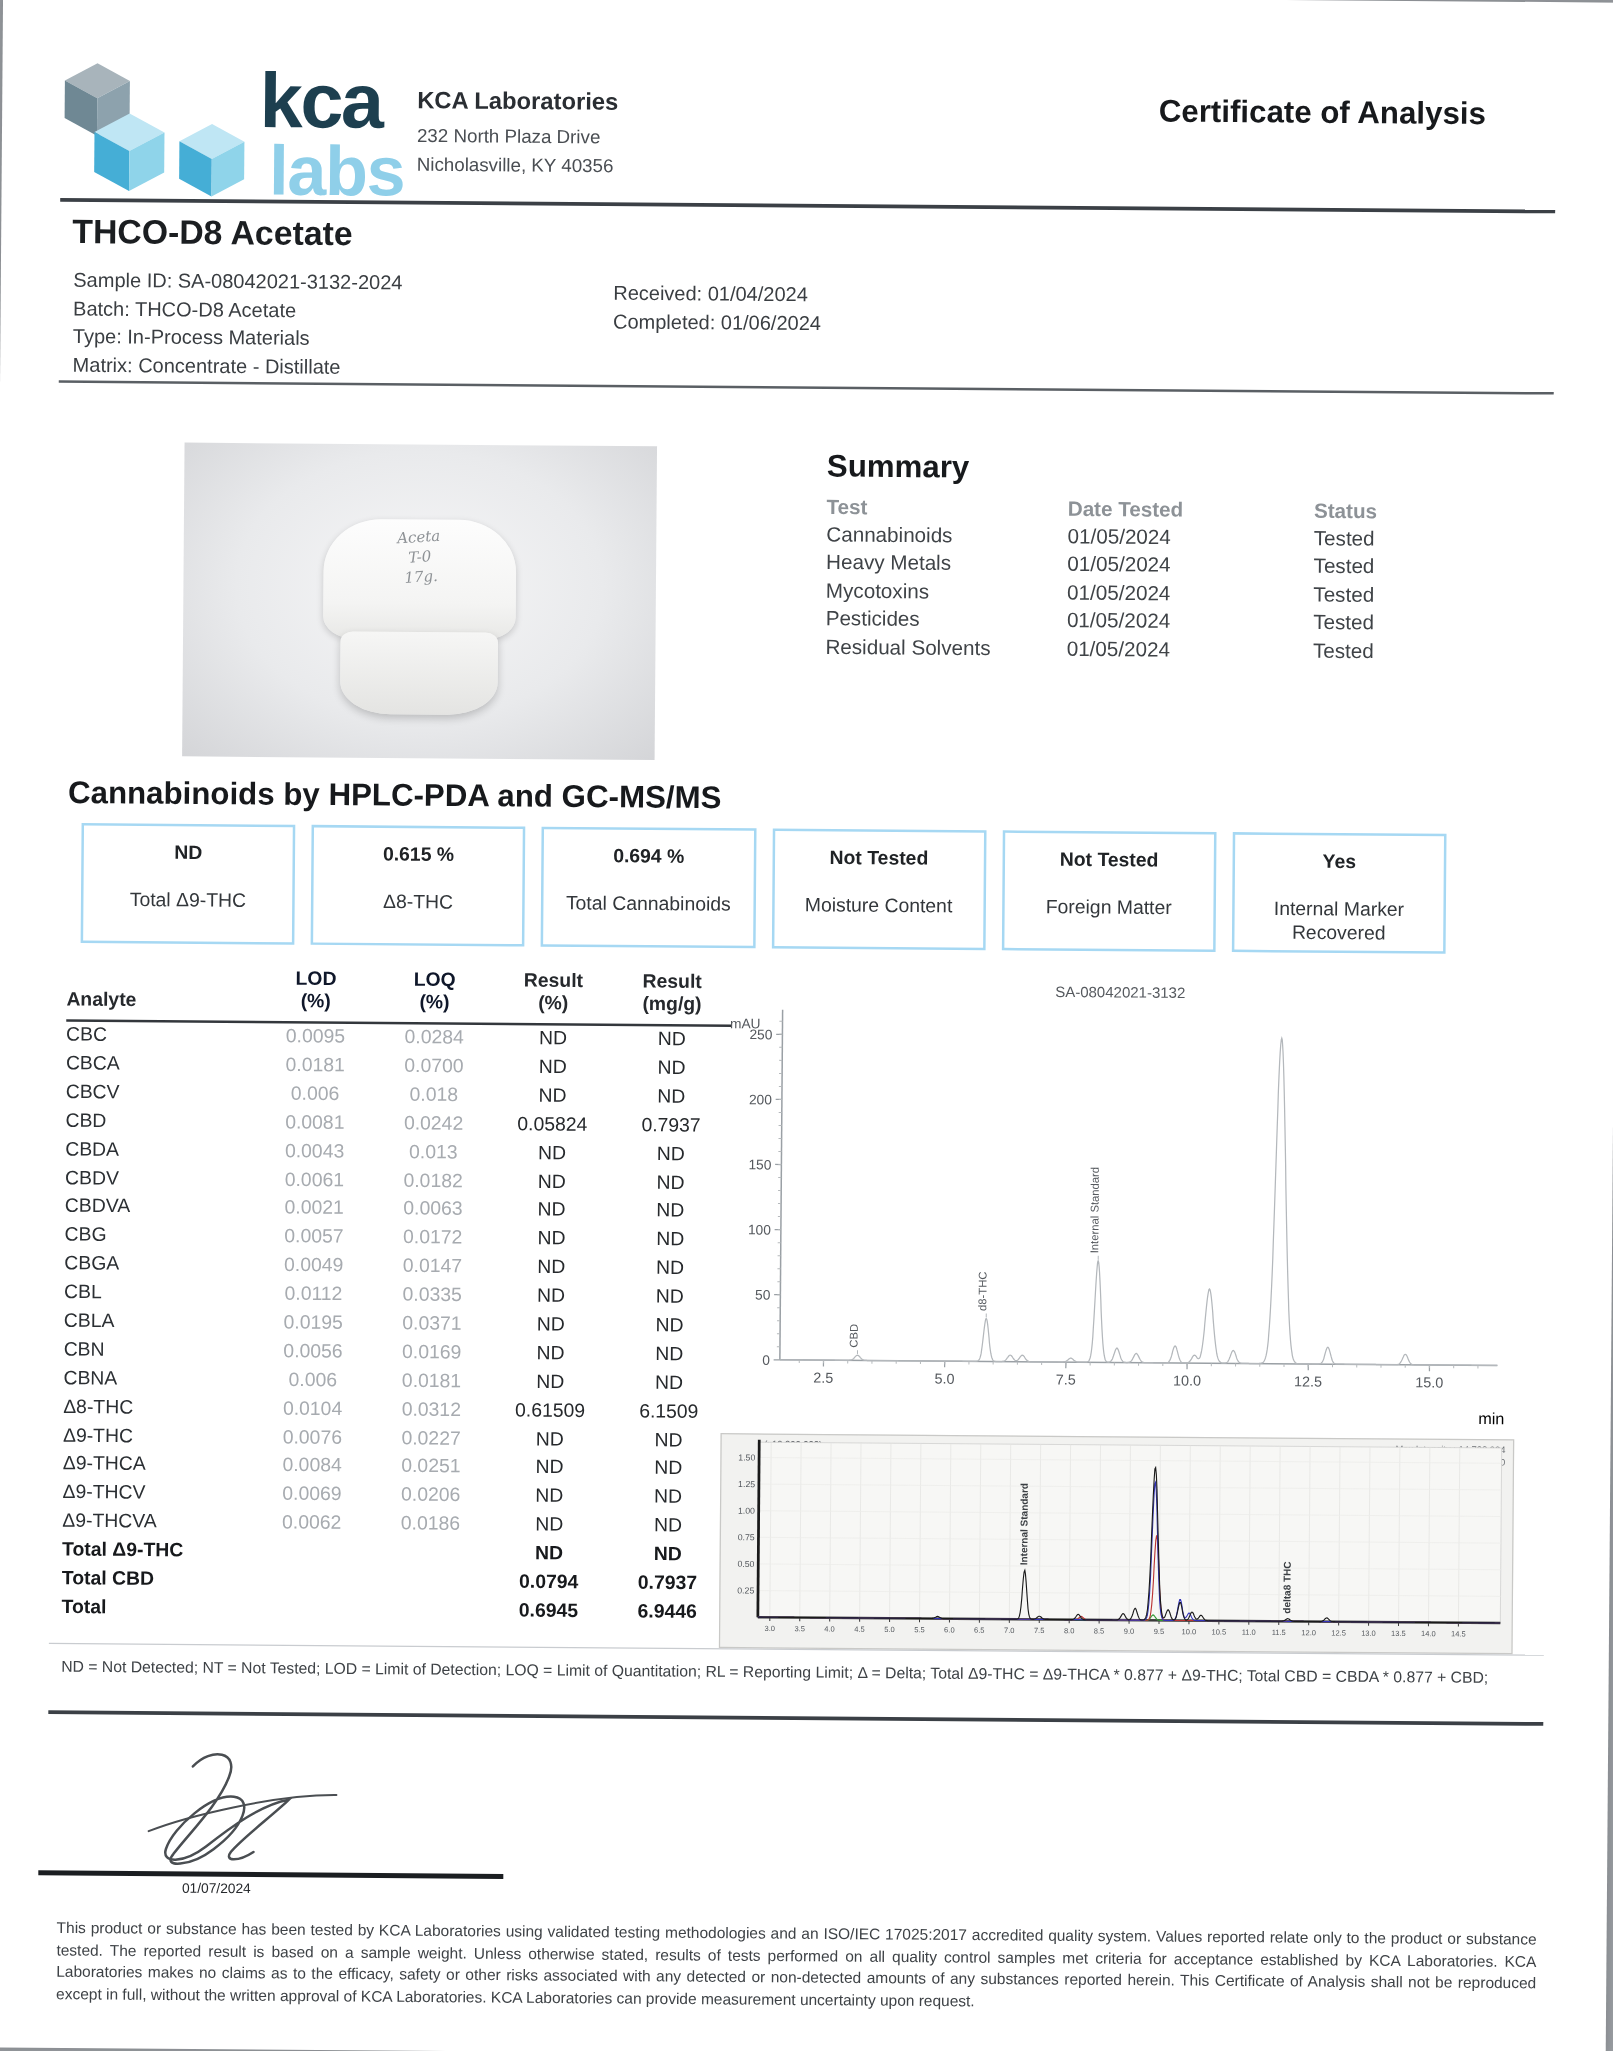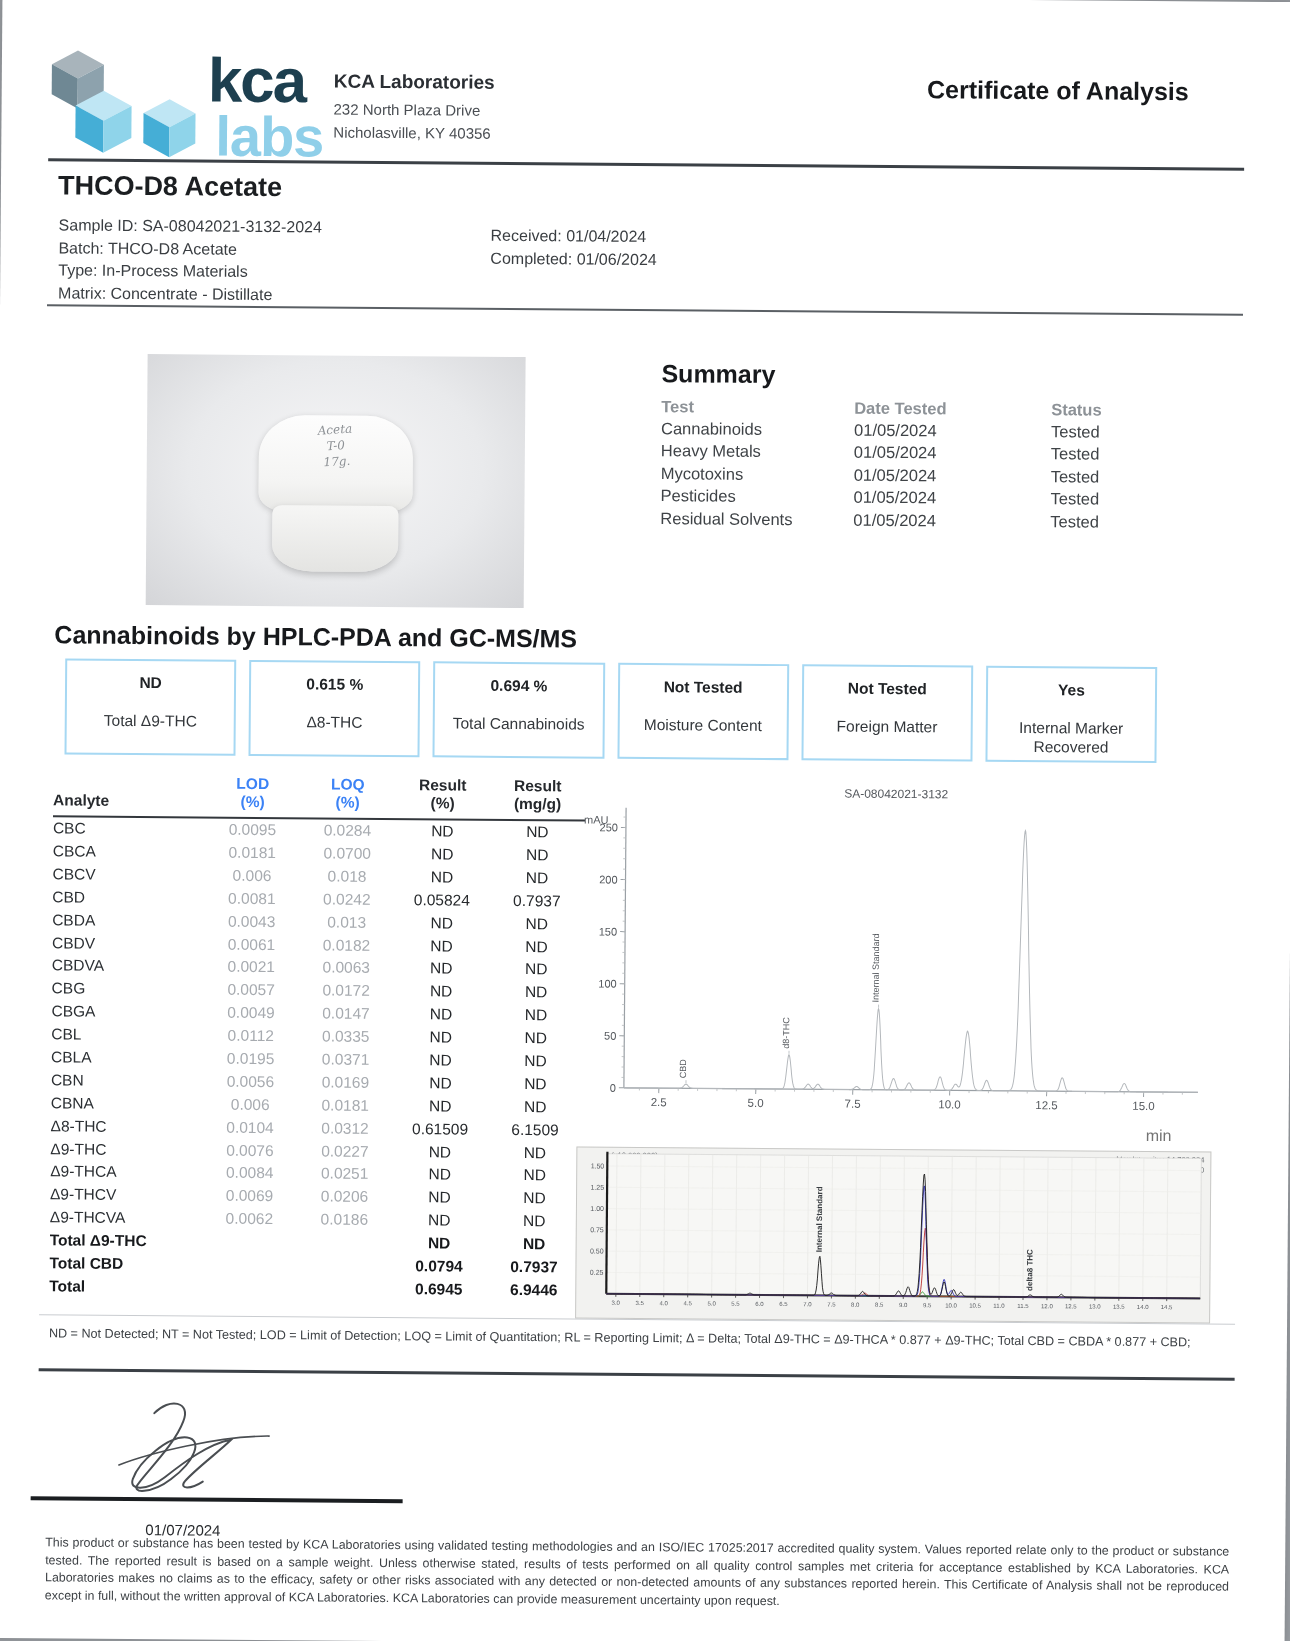--- a/index.html
+++ b/index.html
@@ -50,47 +50,47 @@
   
   .cann-h{left:57px;top:628px;font-size:25px;font-weight:bold;color:#17191c;}
   .boxes{left:68px;top:666px;width:1092px;display:flex;gap:13px;}
   .cbox{flex:1;border:2px solid #a6d8f3;height:92px;text-align:center;background:#fff;}
   .cbox .val{font-size:15.5px;font-weight:bold;color:#202326;margin-top:13px;}
   .cbox .lbl{font-size:15.5px;color:#33373b;margin-top:20px;line-height:1.2;}
   
   .atable{left:57px;top:781px;width:532px;}
   .arow{display:grid;grid-template-columns:152px 95px 95px 95px 95px;align-items:end;}
   .ahead{font-size:15.5px;font-weight:bold;color:#26292d;padding-bottom:6px;border-bottom:2px solid #33373c;}
-  .ahead .num{color:#3b82f6;}
+  .ahead .num{color:#0f172a;}
   .ahead div{line-height:1.15;}
   .c-center{text-align:center;}
   .abody .arow{height:22.9px;align-items:center;font-size:15.5px;}
   .abody .c0{color:#2b2f33;}
   .abody .c1,.abody .c2{color:#a7abb0;text-align:center;}
   .abody .c3,.abody .c4{color:#26292c;text-align:center;}
   .atotals .arow{height:23px;align-items:center;font-size:15.5px;font-weight:bold;color:#17191c;}
   .atotals .c1,.atotals .c2,.atotals .c3,.atotals .c4{text-align:center;}
   
   .hplc{left:582px;top:785px;width:636px;height:362px;}
   .hplc-title{position:absolute;left:0;top:3px;width:100%;text-align:center;font-size:12px;color:#55595e;}
   .hplc-mau{position:absolute;left:6px;top:8px;font-size:11px;color:#55595e;margin-top:24px;}
-  .hplc-min{position:absolute;right:40px;top:341px;font-size:16px;color:#737373;}
+  .hplc-min{position:absolute;right:8px;top:341px;font-size:13px;color:#000000;}
   
   .gcms{left:583px;top:1150px;width:633px;height:170px;background:#f2f2f0;border:1px solid #c9c9c7;}
   .gc-scale{position:absolute;left:34px;top:3px;font-size:7.5px;color:#55595e;}
   .gc-right1{position:absolute;right:6px;top:3px;font-size:7.5px;color:#6b6f73;}
   .gc-right2{position:absolute;right:6px;top:13px;font-size:7.5px;color:#6b6f73;}
   .gc-legend{position:absolute;left:40px;top:14px;font-size:8px;line-height:1.25;}
   
   .rule-thin{left:47px;width:1196px;top:1322px;height:1px;background:#c9ccd0;}
   .footnote{left:57px;top:1334px;width:1180px;font-size:12.6px;color:#3e4246;}
   .rule3{left:47px;width:1196px;top:1376px;height:3px;}
   .signature{left:108px;top:1402px;}
   .sig-line{left:40px;width:372px;top:1504px;height:4px;background:#1b1e21;}
-  .sig-date{left:155px;top:1512px;font-size:15px;color:#26292c;margin-top:16px;}
+  .sig-date{left:155px;top:1512px;font-size:11px;color:#26292c;}
   .disclaimer{left:55px;top:1542px;width:1184px;font-size:12.4px;color:#3e4246;line-height:1.42;text-align:justify;}
 </style>
 </head>
 <body>
 
 <div class="page">
 
   <svg class="abs logo-svg" width="300" height="122" viewBox="0 0 300 122">
 
     <g>

